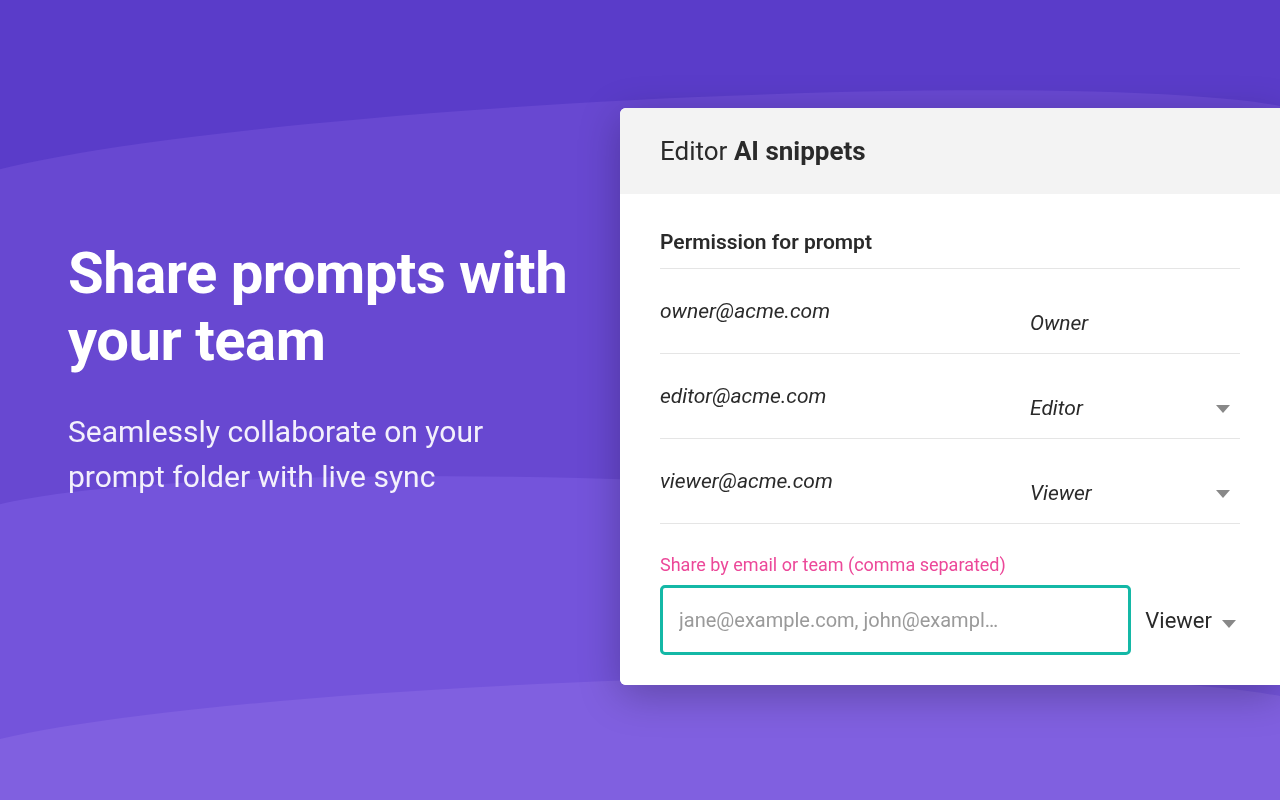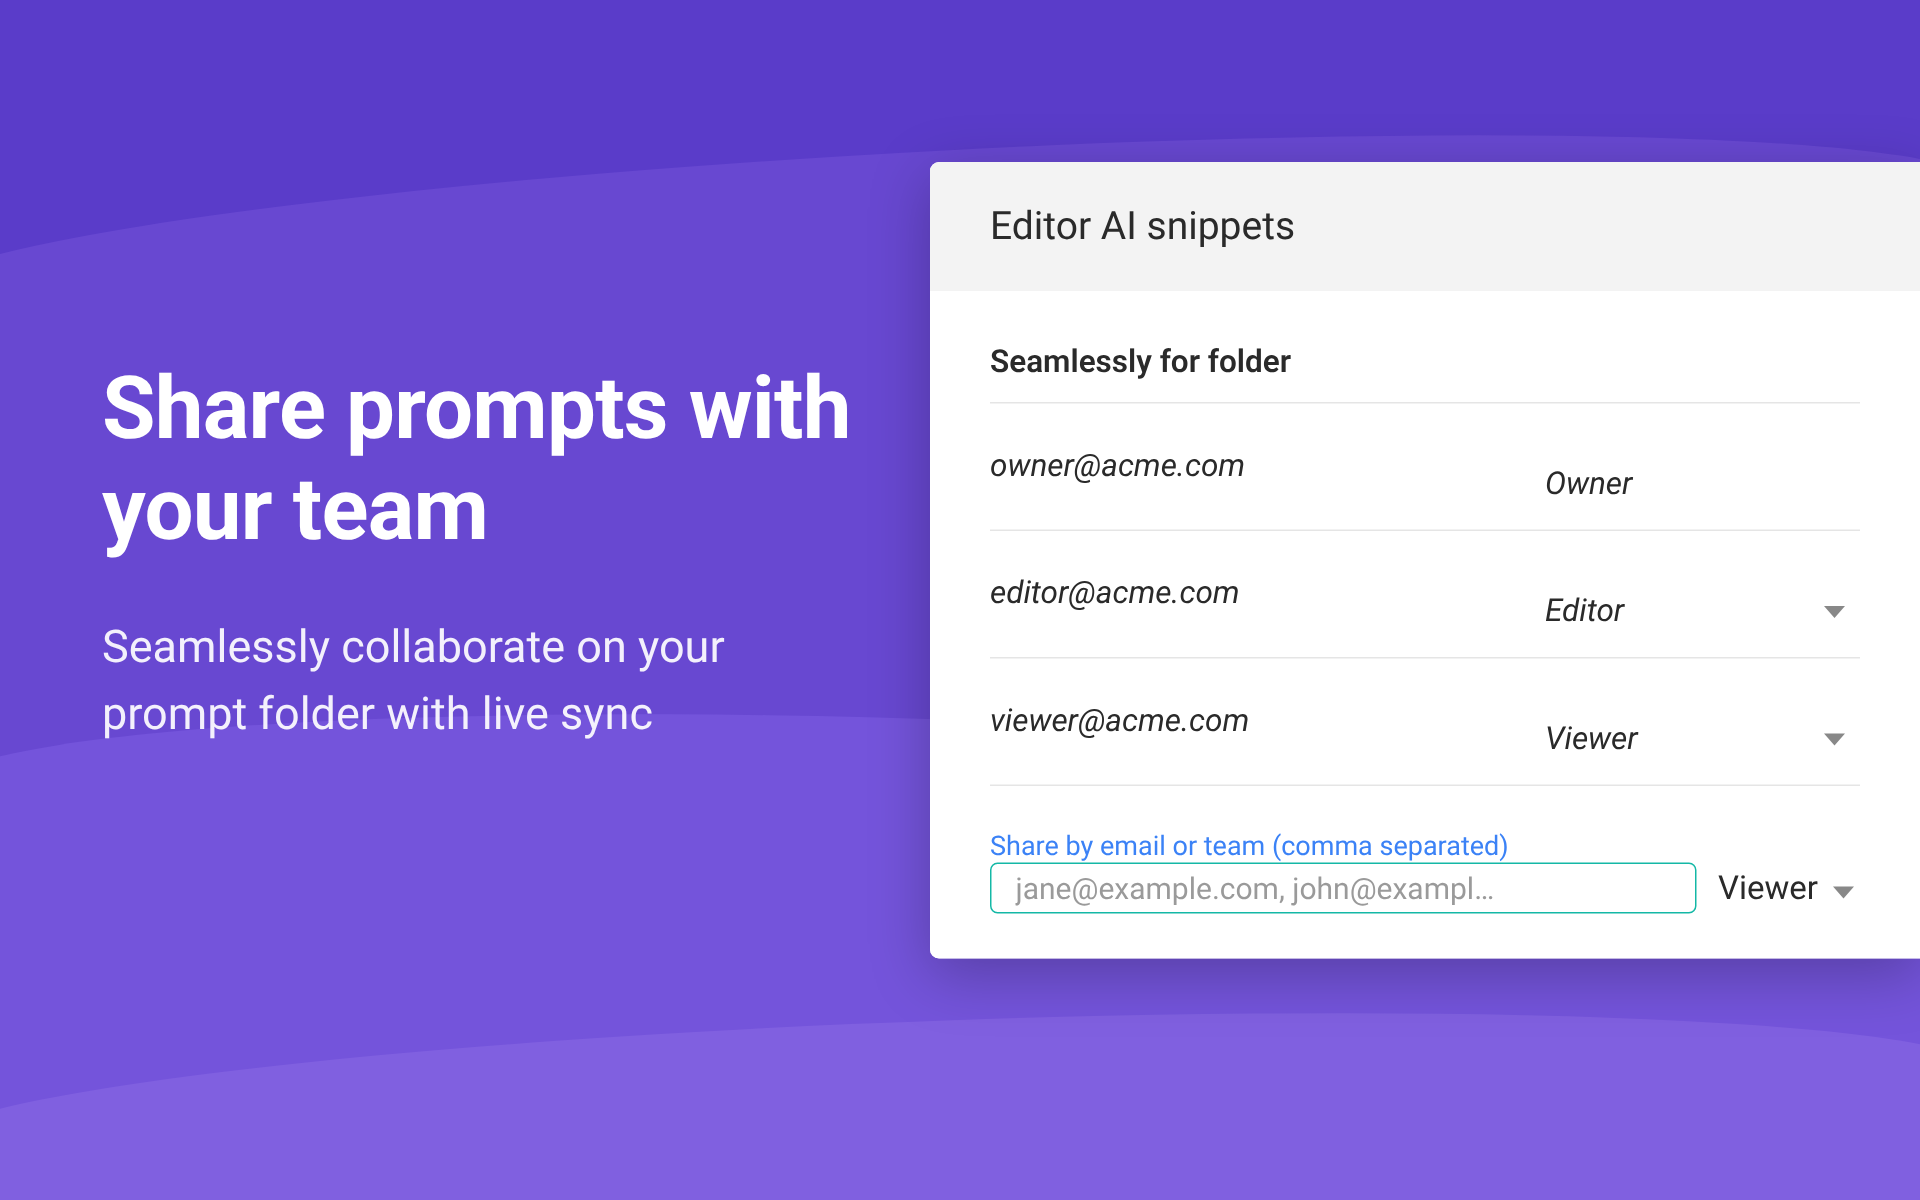--- a/index.html
+++ b/index.html
@@ -108,21 +108,21 @@
     }
     
     .dialog-header {
       background: #f3f3f3;
       padding: 28px 40px;
       font-size: 26px;
       color: #2a2a2a;
     }
     
     .dialog-header-bold {
-      font-weight: 400;
+      font-weight: 700;
       margin-top: 21px;
     }
     
     .dialog-body {
       background: #ffffff;
       padding: 22px 40px 30px 40px;
     }
     
     .table-header {
       display: flex;
@@ -179,34 +179,35 @@
       margin-left: auto;
       margin-right: 10px;
     }
     
     .share-section {
       margin-top: 30px;
     }
     
     .share-label {
       font-size: 18px;
-      color: #3b82f6;
+      color: #ec4899;
+      margin-bottom: 10px;
     }
     
     .share-input-row {
       display: flex;
       align-items: center;
       gap: 14px;
     }
     
     .share-input {
       flex: 1;
-      border: 1px solid #14b8a6;
+      border: 3px solid #14b8a6;
       border-radius: 5px;
-      padding: 4px 16px;
+      padding: 20px 16px;
       font-size: 20px;
       color: #0369a1;
       font-family: inherit;
       outline: none;
       white-space: nowrap;
       overflow: hidden;
       text-overflow: ellipsis;
       background: #ffffff;
     }
     
@@ -247,21 +248,21 @@
   </div>
 
   <div class="right-panel">
     <div class="share-dialog">
       <div class="dialog-header">
         <span>Editor </span><span class="dialog-header-bold">AI snippets</span>
       </div>
 
       <div class="dialog-body">
         <div class="table-header">
-          <div class="col-permission">Seamlessly for folder</div>
+          <div class="col-permission">Permission for prompt</div>
         </div>
 
         <div class="table-row">
           <div class="cell-user">owner@acme.com</div>
           <div class="cell-permission">
             <span class="permission-text">Owner</span>
           </div>
         </div>
 
         <div class="table-row">

